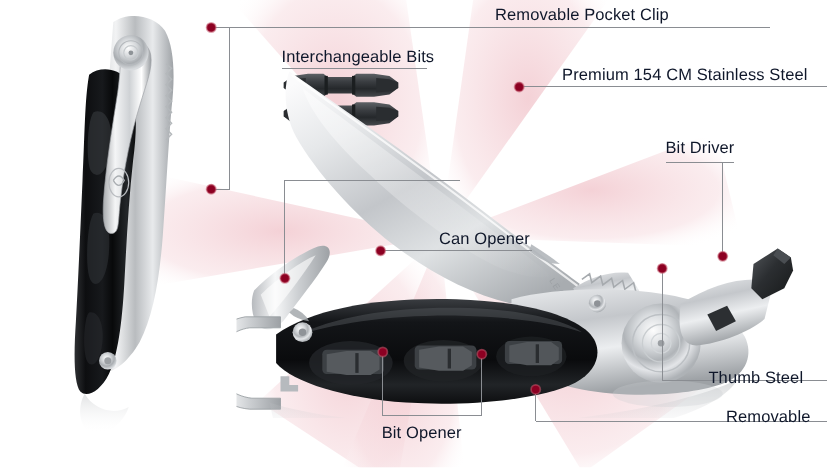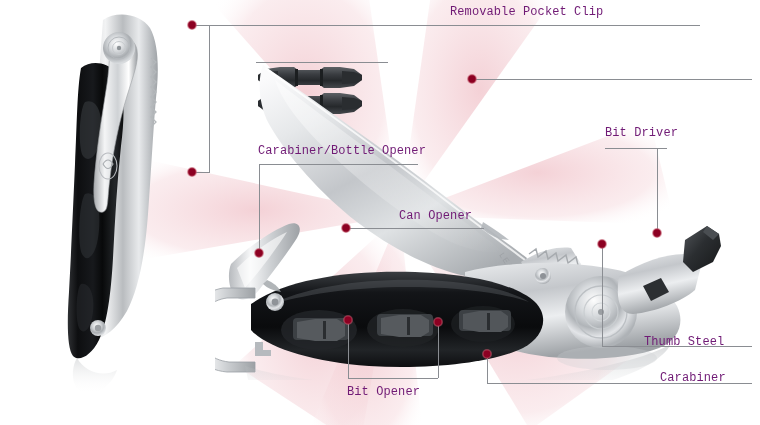--- a/index.html
+++ b/index.html
@@ -33,26 +33,25 @@
   
   #closed-knife { left: 55px; top: 6px; width: 130px; height: 400px; }
   
   #open-knife { left: 215px; top: 40px; width: 520px; height: 340px; }
   
   #bits { left: 250px; top: 60px; width: 120px; height: 60px; }
 
   
   .label {
     position: absolute;
-    color: #701a75;
-    font-size: 12px;
+    color: #0f172a;
+    font-size: 15px;
     letter-spacing: .1px;
     white-space: nowrap;
     line-height: 1;
-    font-family: Liberation Mono, monospace;
   }
 
   
   #leaders {
     position: absolute;
     left: 0; top: 0;
     width: 760px; height: 425px;
   }
   .leader-line {
     stroke: #8a8d92;
@@ -366,27 +365,28 @@
     <circle class="leader-dot" cx="346" cy="228" r="4.2"></circle>
     <circle class="leader-dot" cx="657" cy="233" r="4.2"></circle>
     <circle class="leader-dot" cx="602" cy="244" r="4.2"></circle>
     <circle class="leader-dot" cx="487" cy="354" r="4.2"></circle>
     <circle class="leader-dot" cx="348" cy="320" r="4.2"></circle>
     <circle class="leader-dot" cx="438" cy="322" r="4.2"></circle>
   </svg>
 
   <div class="label" style="left:450px; top:6px;">Removable Pocket Clip</div>
 
-
-
-  <div class="label" style="left:258px; top:145px;">Carabiner/Bottle Opener</div>
+  <div class="label" style="left:256px; top:44px;">Interchangeable Bits</div>
+
+  <div class="label" style="left:511px; top:61px;">Premium 154 CM Stainless Steel</div>
+
 
   <div class="label" style="left:605px; top:127px;">Bit Driver</div>
 
   <div class="label" style="left:399px; top:210px;">Can Opener</div>
 
   <div class="label" style="left:644px; top:336px;">Thumb Steel</div>
 
-  <div class="label" style="left:660px; top:372px;">Carabiner</div>
+  <div class="label" style="left:660px; top:372px;">Removable</div>
 
   <div class="label" style="left:347px; top:386px;">Bit Opener</div>
 
 </div>
 
 </body></html>

